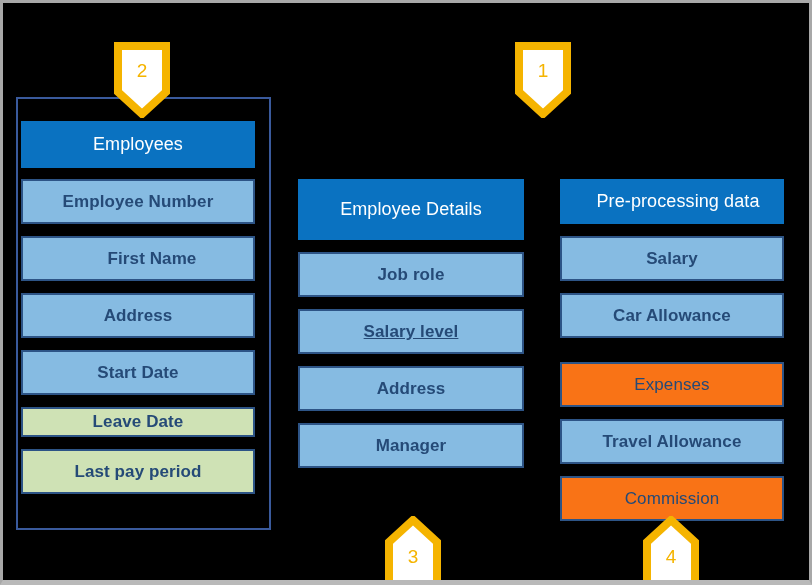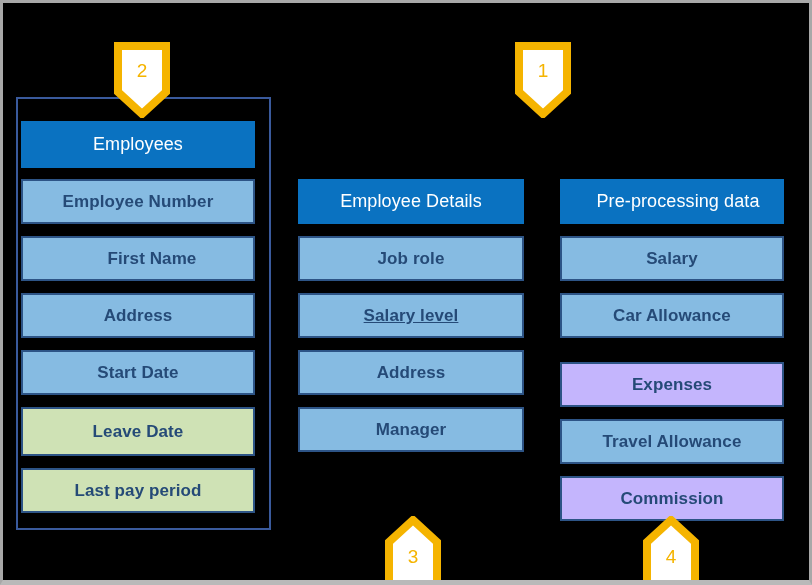--- a/index.html
+++ b/index.html
@@ -55,23 +55,23 @@
     background:#86bbe2;
     color:#254a77;
     font-weight:bold;
   }
   .box.green{
     background:#cfe2b5;
     color:#254a77;
     font-weight:bold;
   }
   .box.yellow{
-    background:#c4b5fd;
+    background:#f97316;
     color:#254a77;
-    font-weight:bold;
+    font-weight:normal;
   }
 
   
   .callout{
     position:absolute;
     width:56px;height:76px;
   }
   .callout svg{display:block;width:100%;height:100%;}
   .callout .num{
     position:absolute;
@@ -91,26 +91,26 @@
 <div id="canvas">
 
   <div class="group-frame" style="left:13px;top:94px;width:255px;height:433px;"></div>
 
   <div class="col" style="left:18px;top:118px;width:234px;">
     <div class="box header" style="height:47px;margin-bottom:11px;">Employees</div>
     <div class="box blue" style="height:45px;margin-bottom:12px;text-align:right;">Employee Number</div>
     <div class="box blue" style="height:45px;margin-bottom:12px;padding-left:28px;">First Name</div>
     <div class="box blue" style="height:45px;margin-bottom:12px;">Address</div>
     <div class="box blue" style="height:45px;margin-bottom:12px;">Start Date</div>
-    <div class="box green" style="height:49px;margin-bottom:12px;">Leave Date</div>
+    <div class="box green" style="height:30px;margin-bottom:12px;">Leave Date</div>
     <div class="box green" style="height:45px;">Last pay period</div>
   </div>
 
   <div class="col" style="left:295px;top:176px;width:226px;">
-    <div class="box header" style="height:45px;margin-bottom:12px;">Employee Details</div>
+    <div class="box header" style="height:61px;margin-bottom:12px;">Employee Details</div>
     <div class="box blue" style="height:45px;margin-bottom:12px;">Job role</div>
     <div class="box blue" style="height:45px;margin-bottom:12px;text-decoration:underline;">Salary level</div>
     <div class="box blue" style="height:45px;margin-bottom:12px;">Address</div>
     <div class="box blue" style="height:45px;">Manager</div>
   </div>
 
   <div class="col" style="left:557px;top:176px;width:224px;">
     <div class="box header" style="height:45px;margin-bottom:12px;padding-left:12px;">Pre-processing data</div>
     <div class="box blue" style="height:45px;margin-bottom:12px;">Salary</div>
     <div class="box blue" style="height:45px;margin-bottom:24px;">Car Allowance</div>

